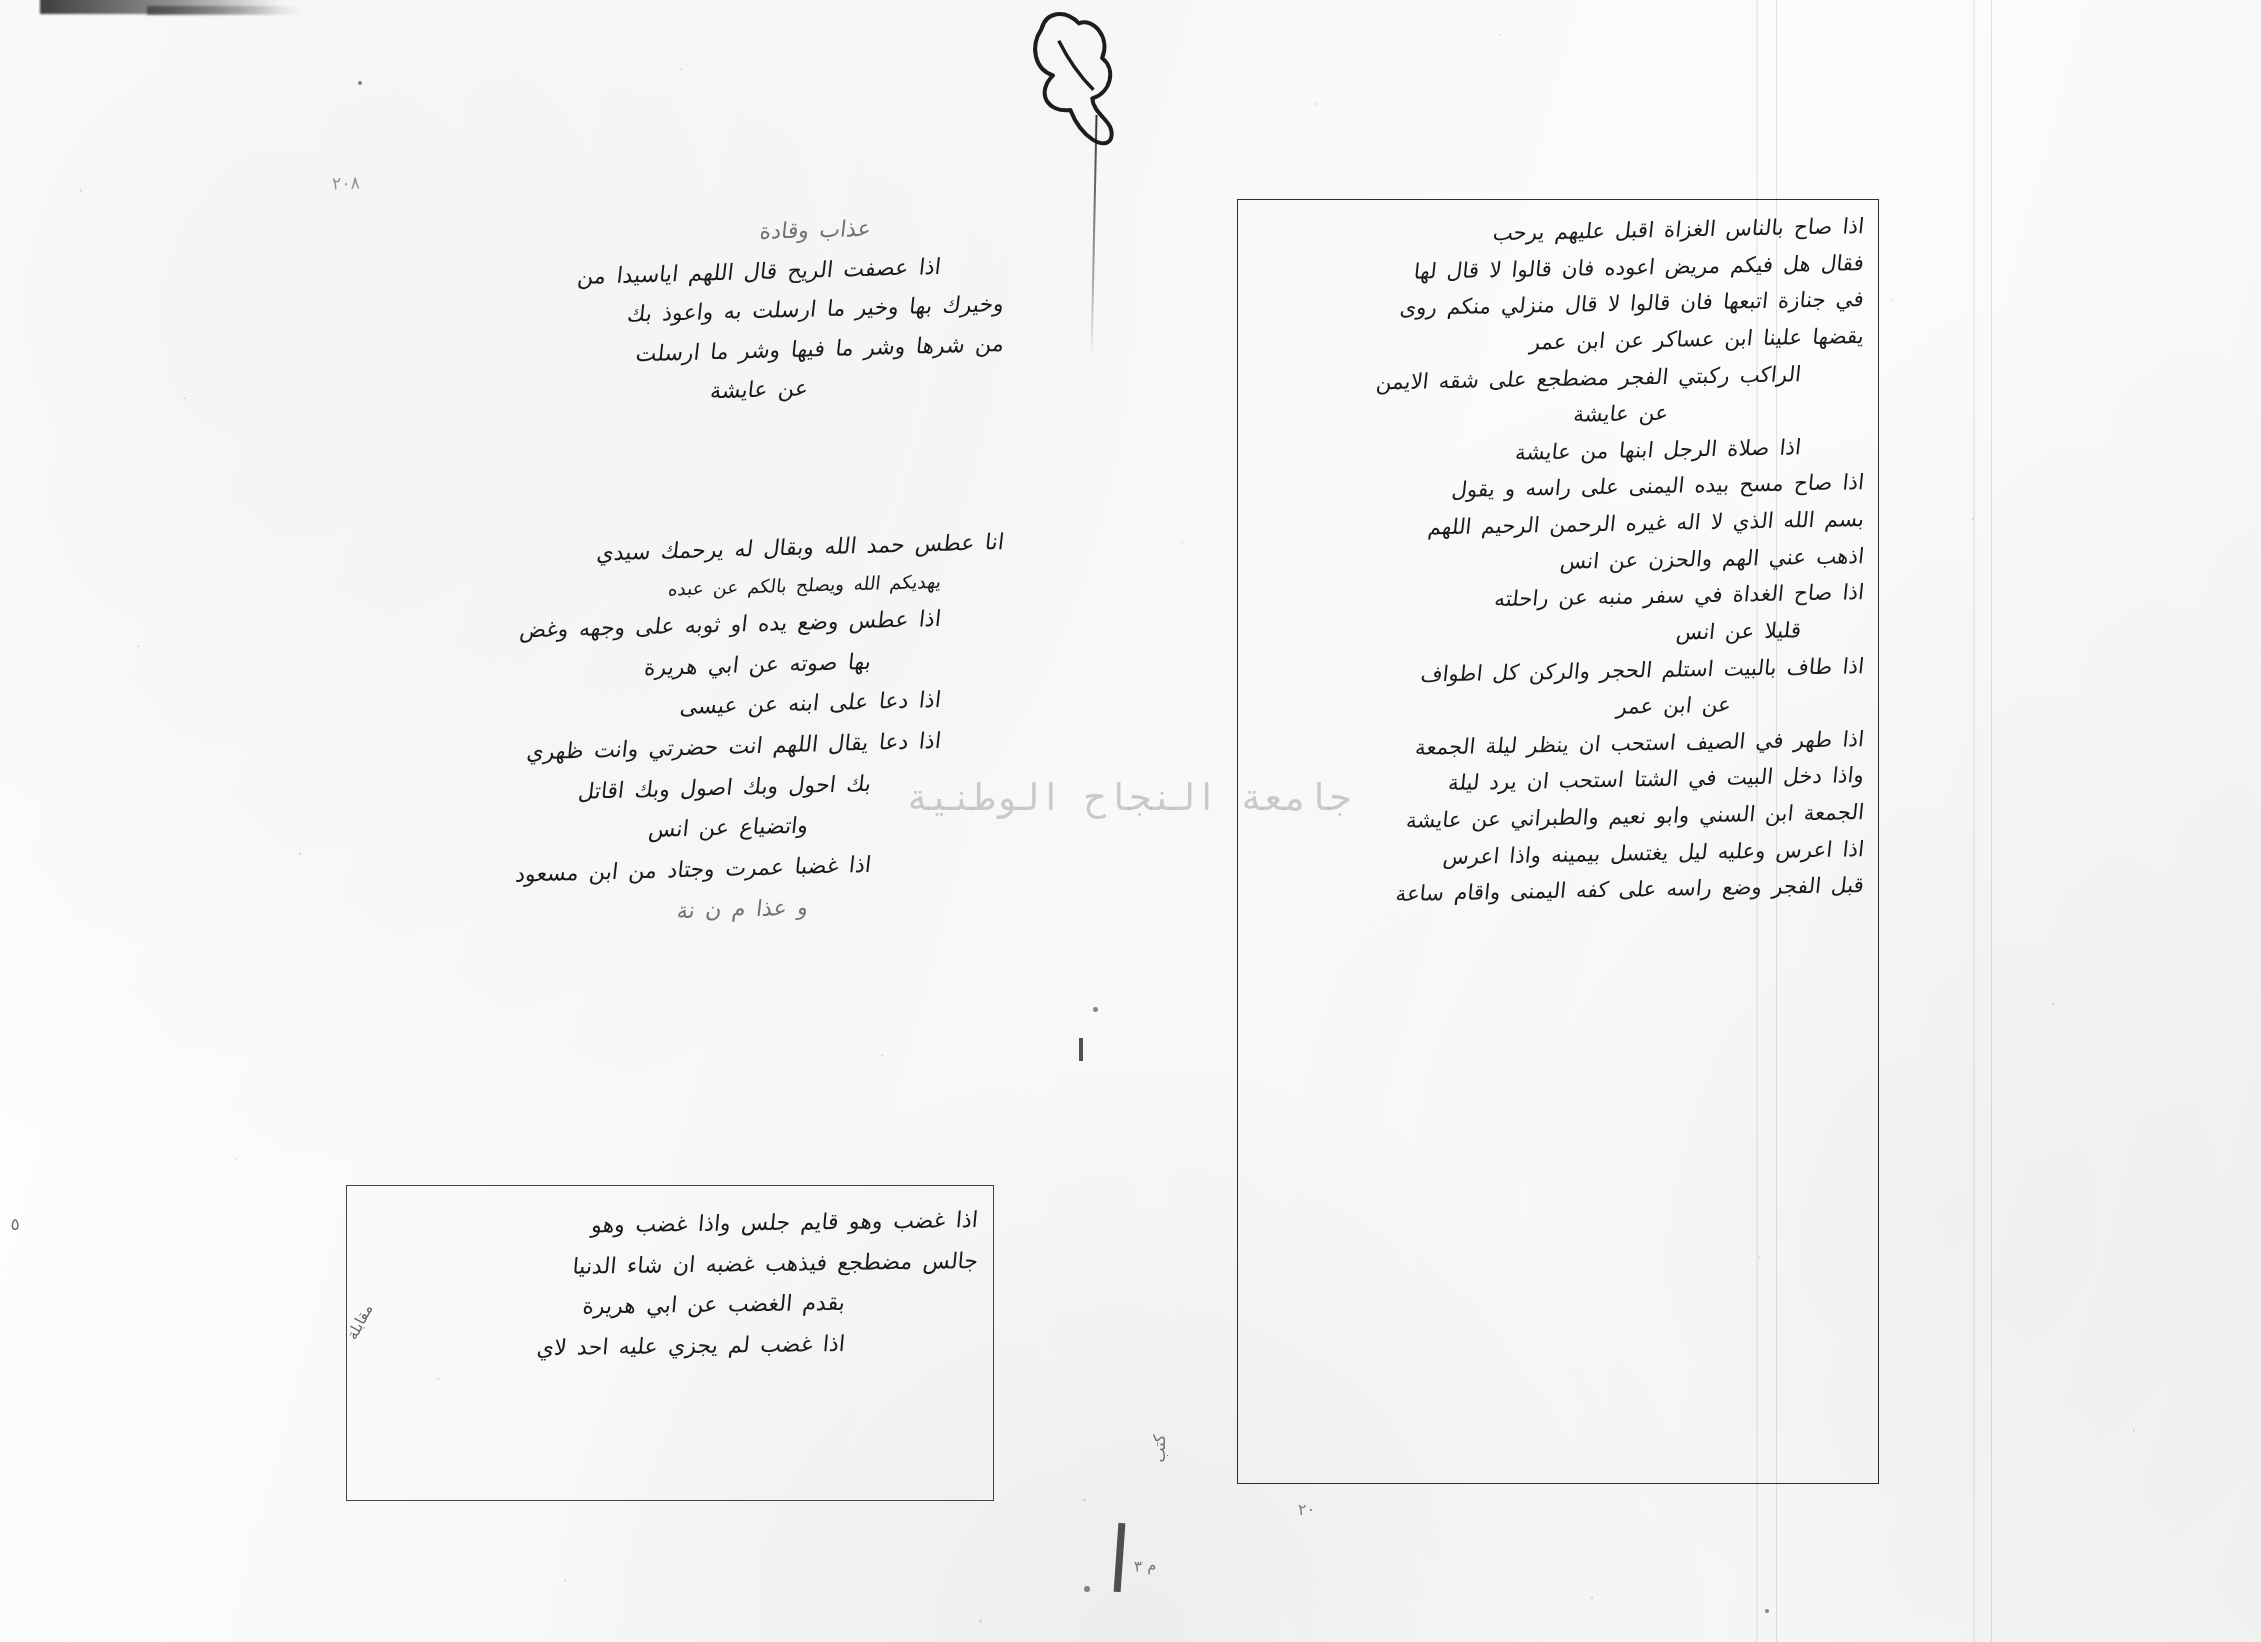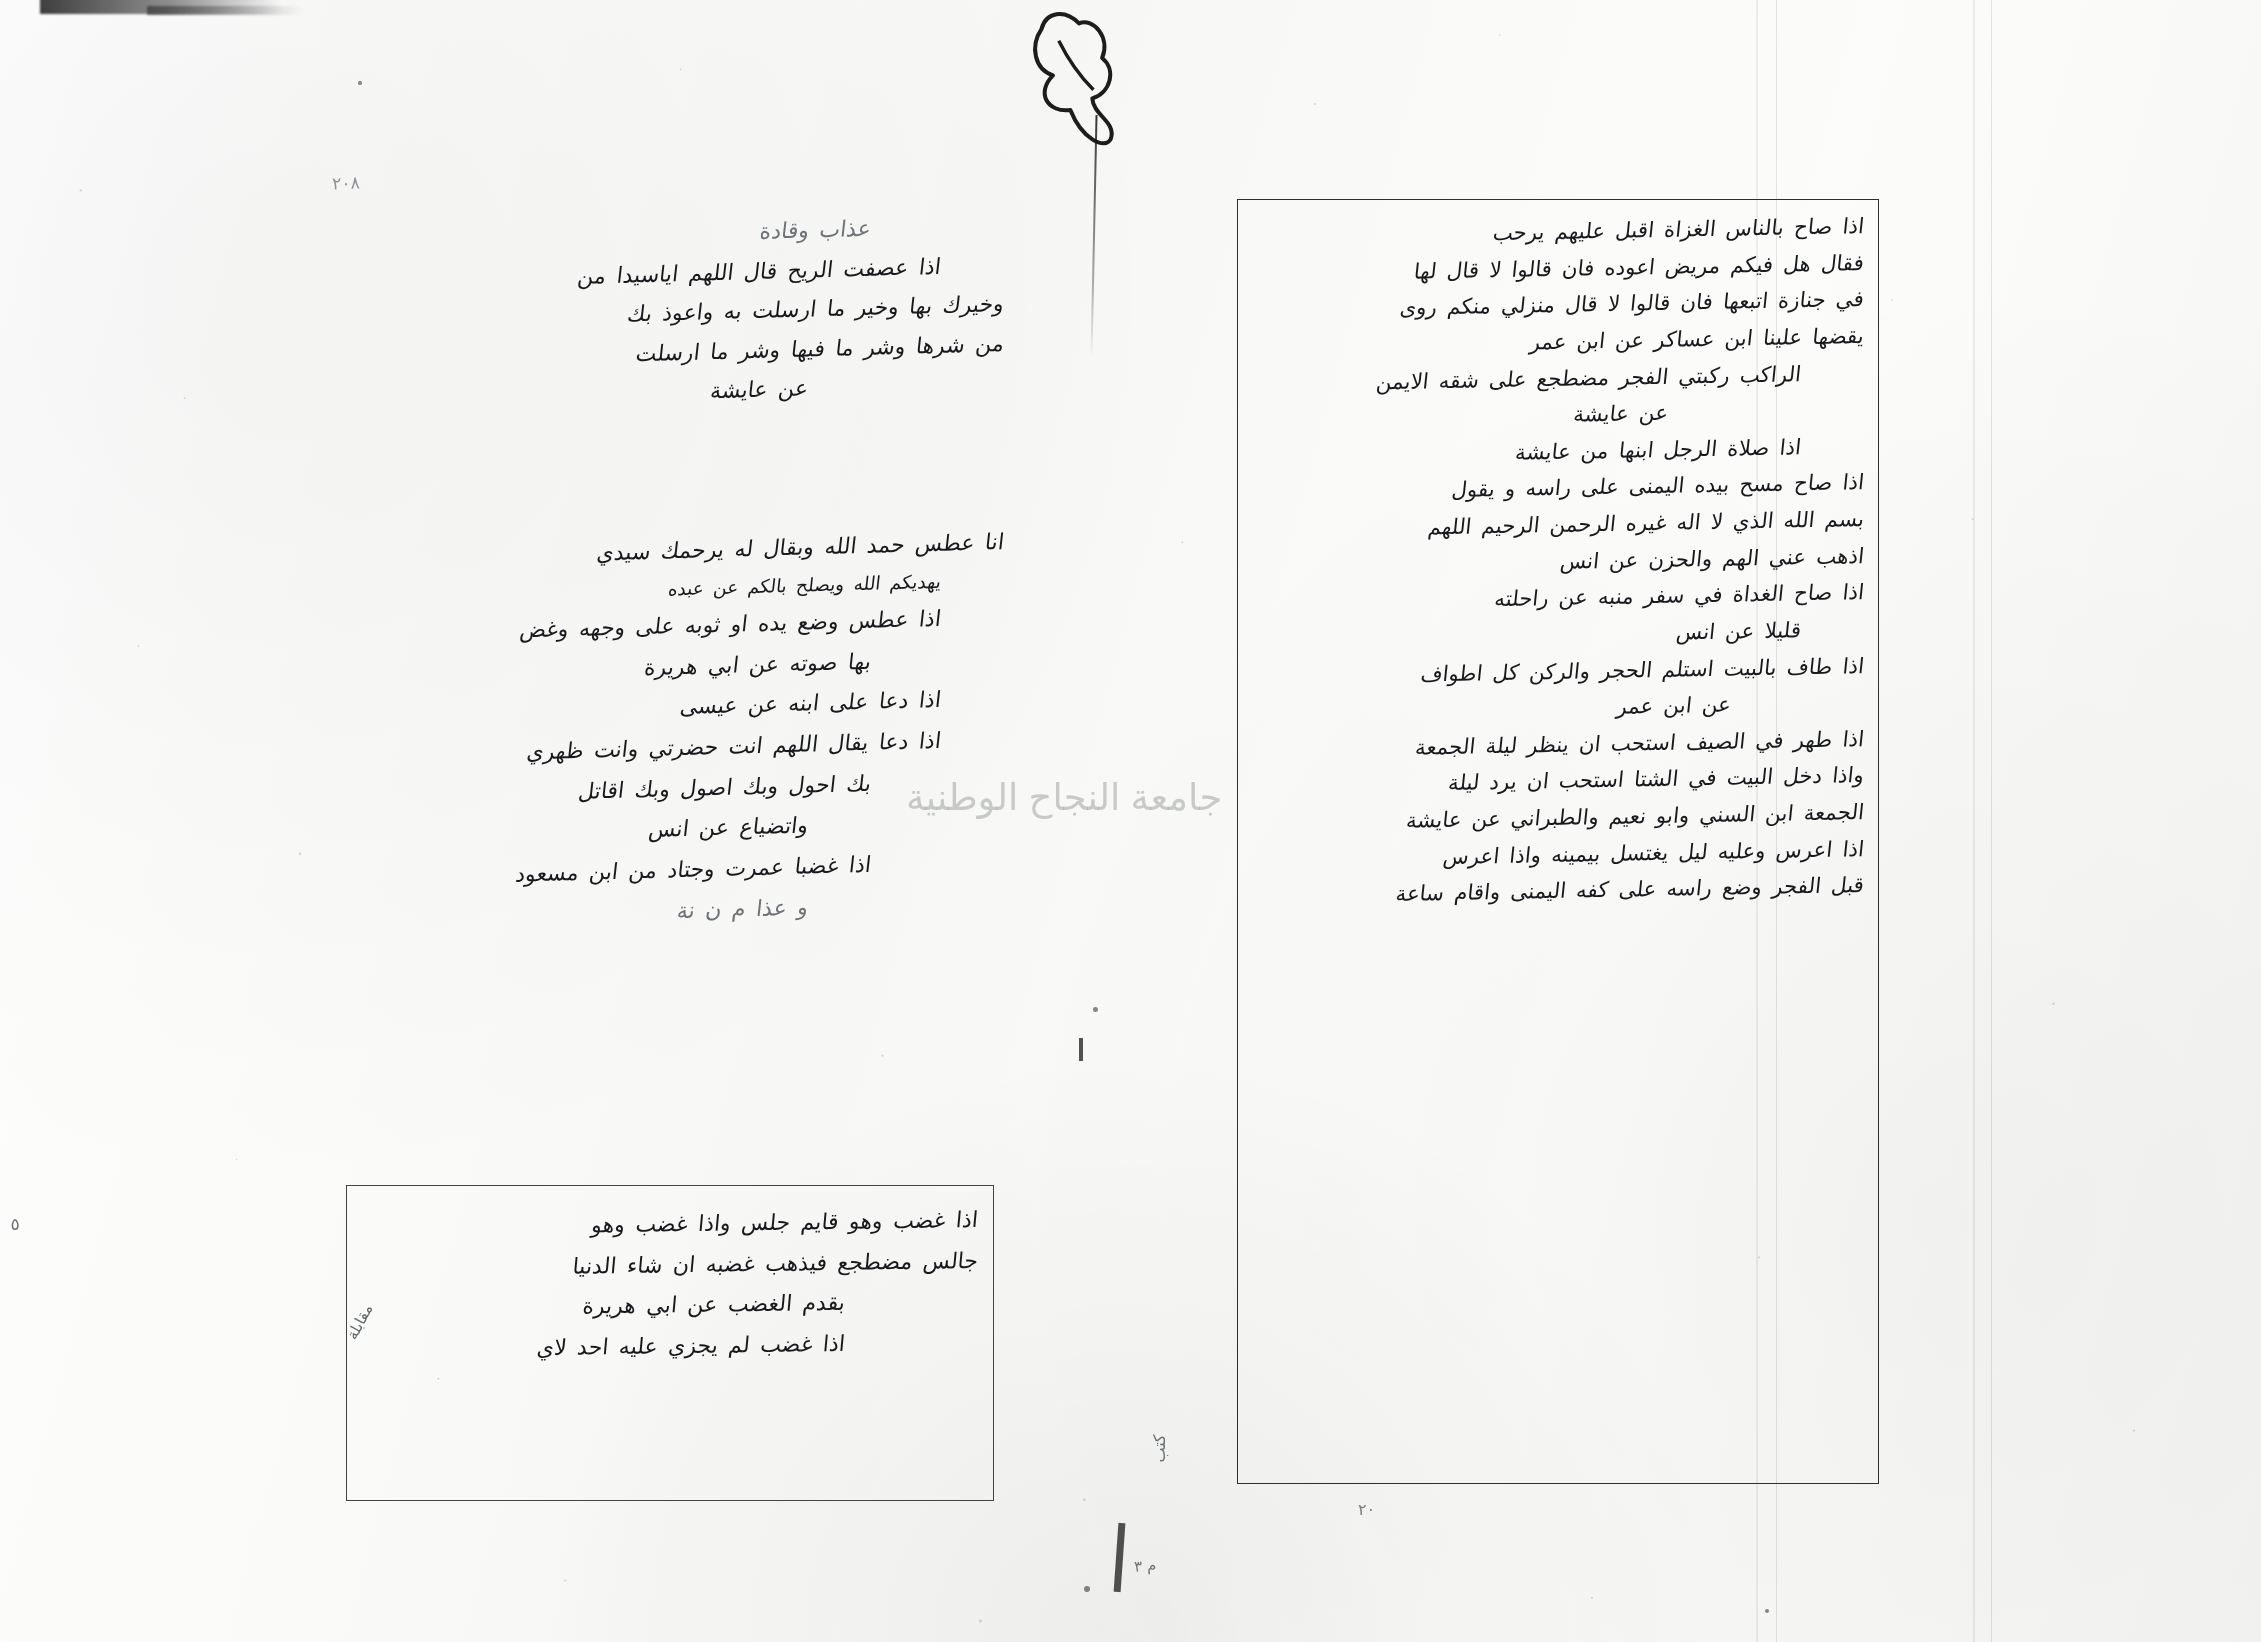--- a/index.html
+++ b/index.html
@@ -206,37 +206,37 @@
     transform: rotate(-4deg);
   }
   .mn-rightedge {
     left: 1145px;
     top: 1439px;
     font-size: 16px;
     color: #6b7175;
     transform: rotate(-90deg);
   }
   .mn-bottomcenter {
-    left: 1358px;
+    left: 1298px;
     top: 1500px;
     font-size: 16px;
     color: #777c80;
   }
 
   
   .watermark {
     position: absolute;
     left: 906px;
     top: 776px;
     font-size: 37px;
     color: rgba(120,126,130,0.38);
     direction: rtl;
     letter-spacing: 0.6px;
     white-space: nowrap;
-    font-family: Liberation Sans, sans-serif;
+    font-family: Liberation Mono, monospace;
   }
 
   
   .dot {
     position: absolute;
     background: rgba(40,40,40,.55);
     border-radius: 50%;
   }
 </style>
 </head>

